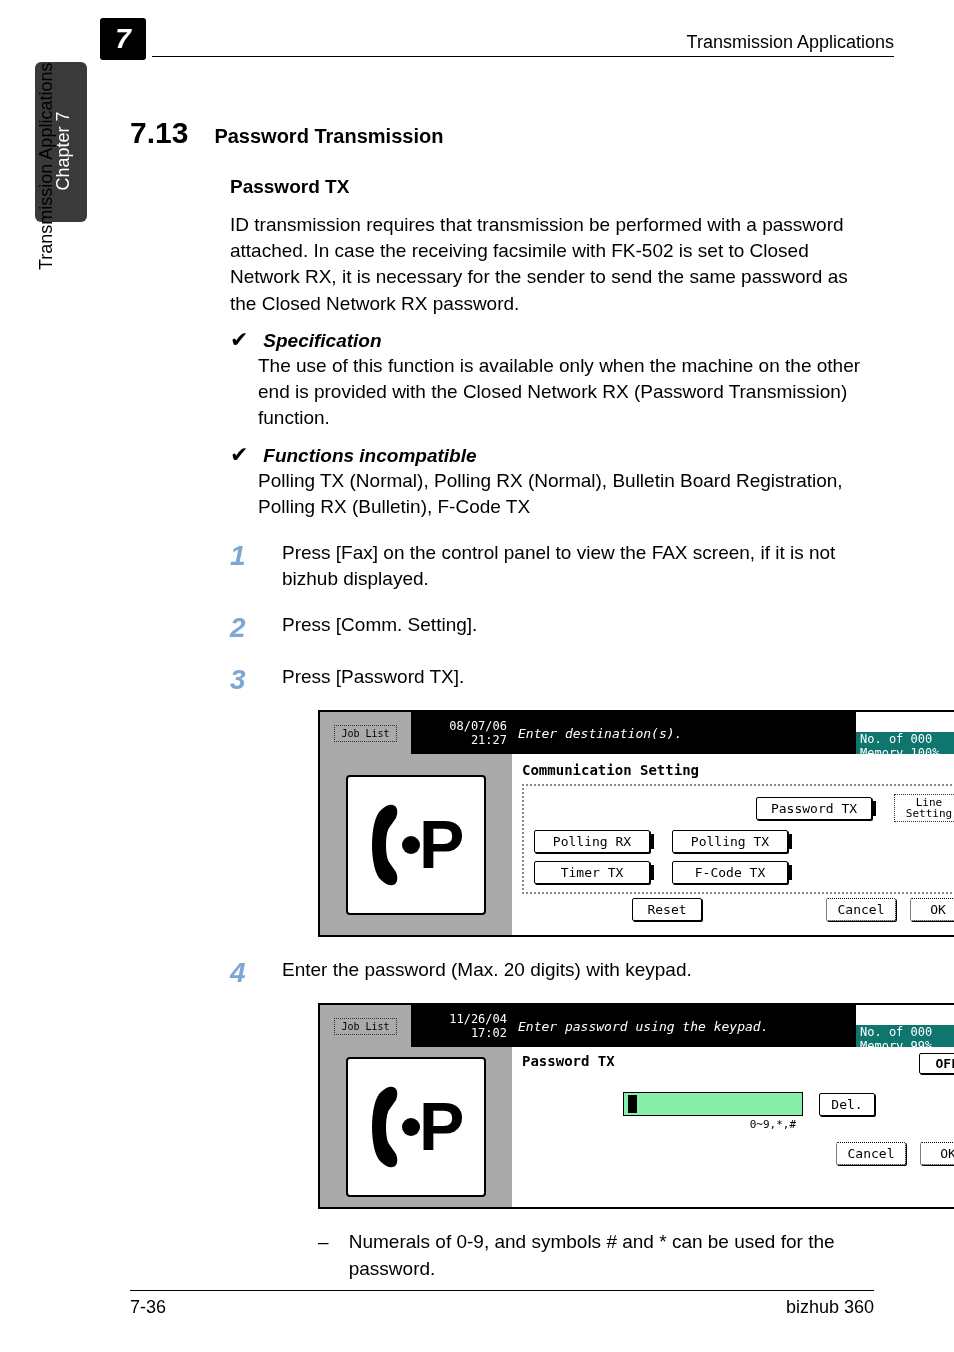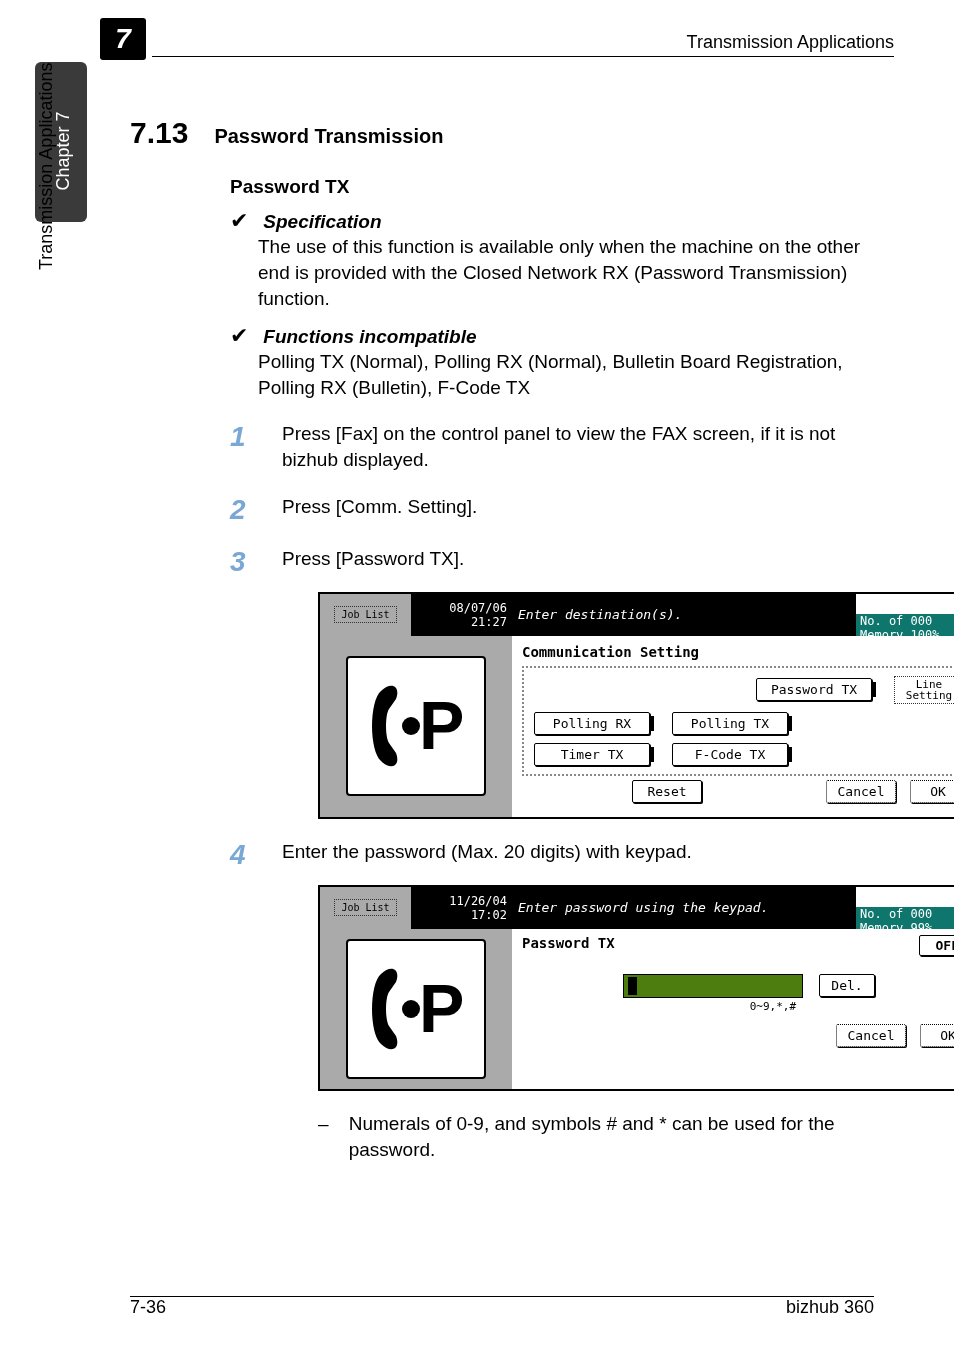--- a/index.html
+++ b/index.html
@@ -43,27 +43,27 @@
     .ssbtn.tiny { min-width: 56px; }
     .ssbtn.on { position: relative; }
     .ssbtn.on::after { content:""; position:absolute; right:-5px; top:3px; bottom:3px; width:4px; background:#000; }
     .linebtn { border:1px dotted #333; font-family:monospace; font-size:11px; padding:2px 4px; text-align:center; width:70px; line-height:1;}
     .ss-bottom { display:flex; justify-content:flex-end; gap: 14px; padding: 4px 10px 8px 0; align-items:center; }
     .ss-bottom .resetwrap { flex:1; display:flex; justify-content:center; }
     .pw-body { flex:1; padding: 6px 10px; display:flex; flex-direction:column; }
     .pwrow1 { display:flex; justify-content:space-between; font-family:monospace; font-size:14px; font-weight:bold; }
     .offbtn { border:1px solid #000; font-family:monospace; font-size:13px; padding: 2px 16px; border-radius:2px; box-shadow:1px 1px 0 #000;}
     .pwcenter { display:flex; gap:16px; align-items:center; justify-content:center; margin: 18px 0 22px 0;}
-    .pwfield { border:1px solid #000; width: 180px; height: 24px; background:#4d7c0f; display:flex; align-items:center; position:relative;}
+    .pwfield { border:1px solid #000; width: 180px; height: 24px; background:#86efac; display:flex; align-items:center; position:relative;}
     .cursor { width:9px; height:18px; background:#000; margin-left:4px; }
     .pwhint { position:absolute; right:6px; bottom:-16px; font-family:monospace; font-size:11px; }
     .iconwrap { width: 140px; height: 140px; background:#fff; border: 2px solid #000; border-radius: 4px; display:flex; align-items:center; justify-content:center;}
     .sub-bullet { margin-left: 188px; font-size: 19px; line-height: 1.38; margin-top: 20px; display:flex; gap: 18px;}
     .sub-bullet .dash { width: 14px; }
-    .footer { position:absolute; left:130px; right:80px; bottom: 34px; border-top: 1px solid #000; display:flex; justify-content:space-between; font-size:18px;}
+    .footer { position:absolute; left:130px; right:80px; bottom: 34px; border-top: 1px solid #000; padding-top: 6px; display:flex; justify-content:space-between; font-size:18px;}
   </style>
 </head>
 <body>
 
 <div class="page">
   <div class="side-tab">
       <span>Chapter 7</span>
     </div>
   <div class="side-label">Transmission Applications</div>
 
@@ -73,20 +73,21 @@
     <div class="hdr-line"></div>
   </div>
 
   <div class="content">
     <div class="h1">
       <div class="num">7.13</div>
       <div class="title">Password Transmission</div>
     </div>
 
     <div class="h2">Password TX</div>
+    <div class="para">ID transmission requires that transmission be performed with a password attached. In case the receiving facsimile with FK-502 is set to Closed Network RX, it is necessary for the sender to send the same password as the Closed Network RX password.</div>
 
     <div class="spec">
       <span class="check">✔</span>
       <span class="spec-title">Specification</span>
     </div>
     <div class="spec-body">The use of this function is available only when the machine on the other end is provided with the Closed Network RX (Password Transmission) function.</div>
 
     <div class="spec">
       <span class="check">✔</span>
       <span class="spec-title">Functions incompatible</span>

